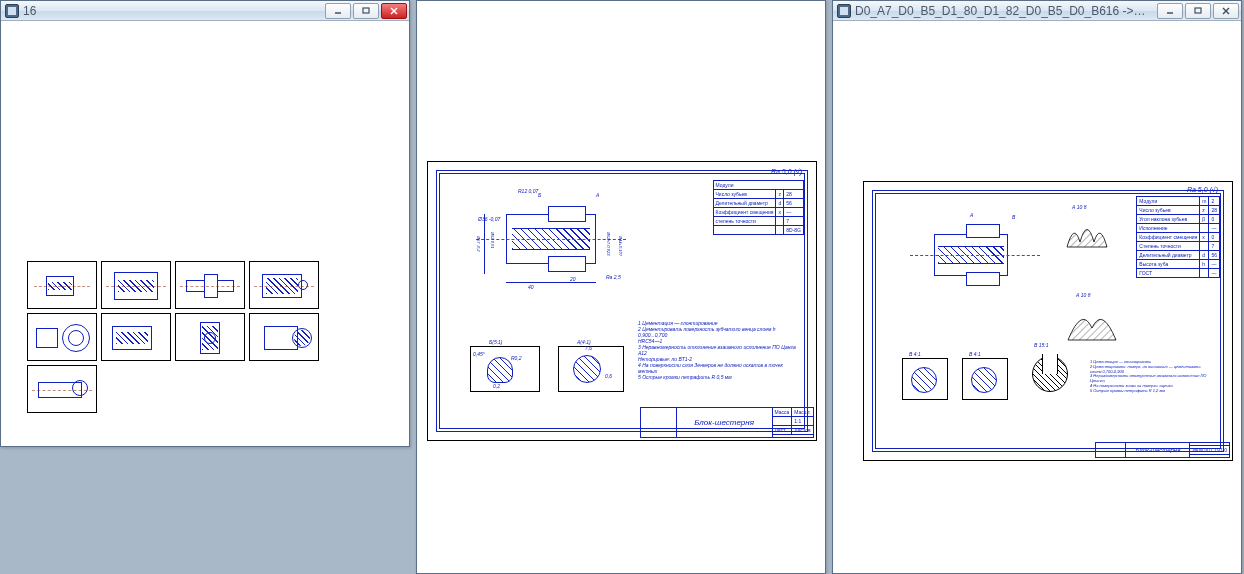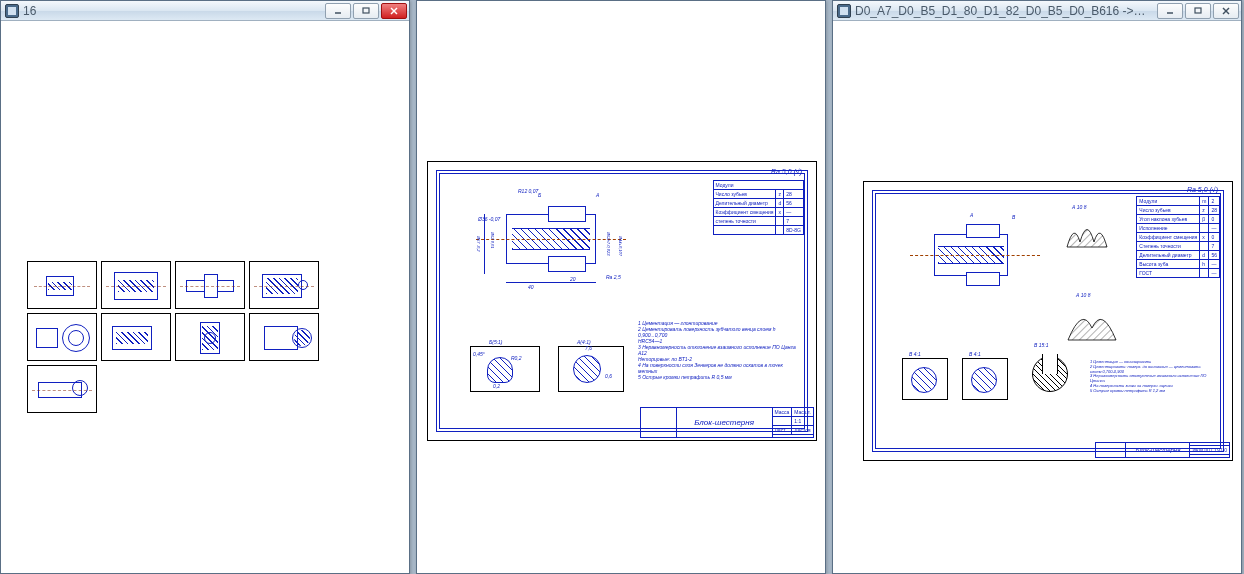--- a/index.html
+++ b/index.html
@@ -13,21 +13,21 @@
     position: relative;
   }
   .mdi {
     position: absolute;
     background: #fff;
     border: 1px solid #5a6f85;
     box-shadow: 1px 1px 3px rgba(0,0,0,0.2);
     display: flex;
     flex-direction: column;
   }
-  .mdi.w1 { left: 0; top: 0; width: 410px; height: 574px; }
+  .mdi.w1 { left: 0; top: 0; width: 410px; height: 447px; }
   .mdi.w2 { left: 416px; top: 0; width: 410px; height: 574px; }
   .mdi.w3 { left: 832px; top: 0; width: 410px; height: 574px; }
   .titlebar {
     height: 20px;
     background: linear-gradient(to bottom, #f4f8fc 0%, #dbe7f2 50%, #c8d8e8 51%, #dde9f4 100%);
     border-bottom: 1px solid #a0b0c0;
     display: flex;
     align-items: center;
     padding: 0 2px 0 4px;
     gap: 4px;

